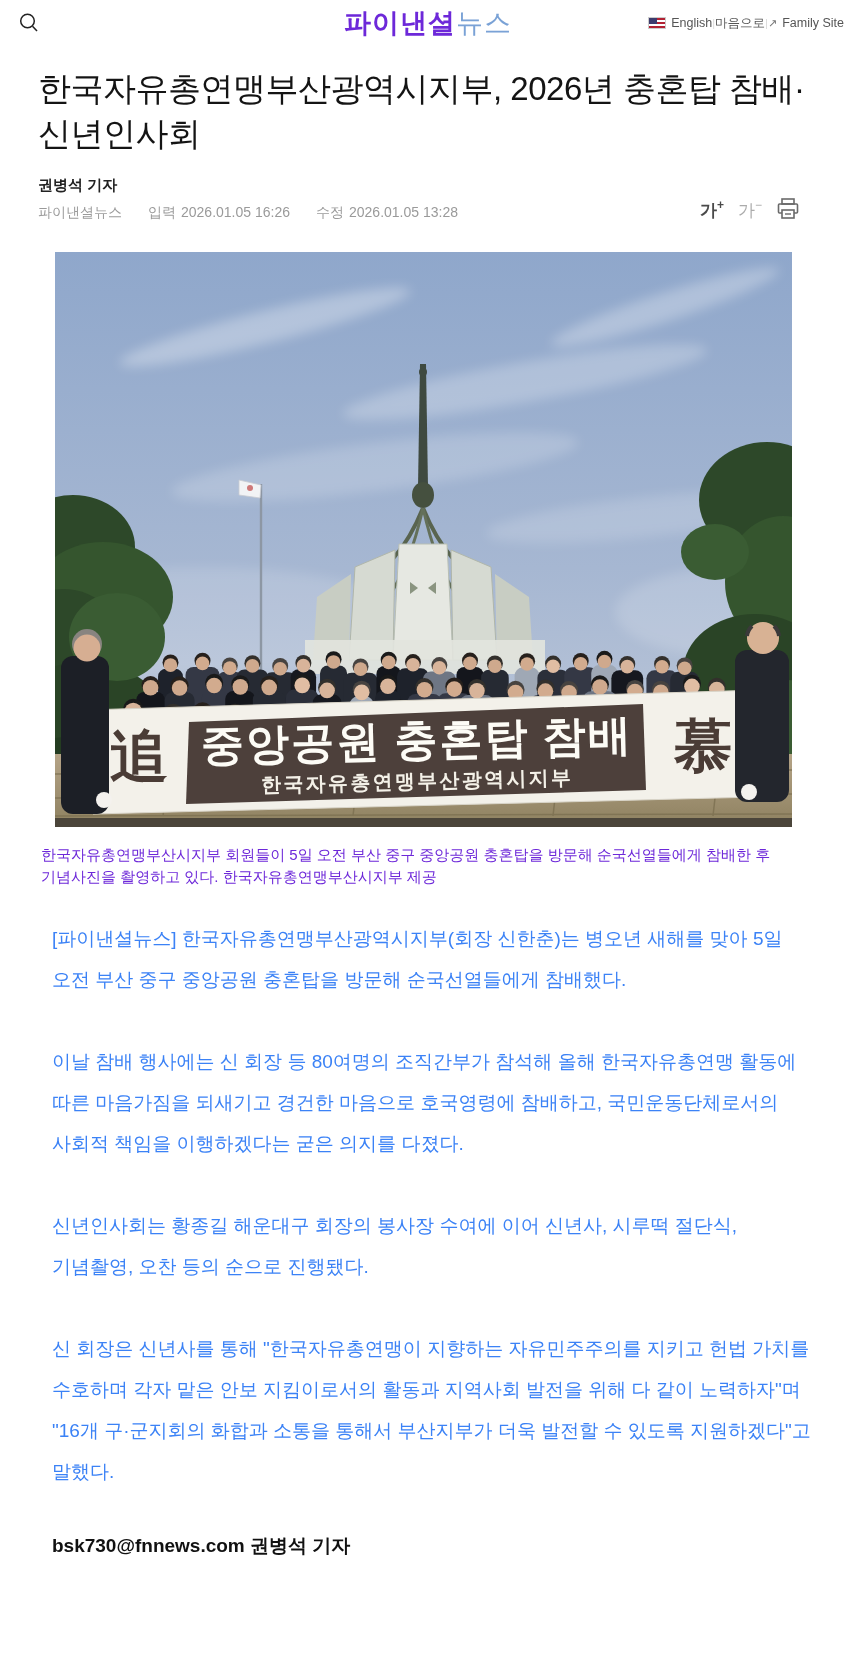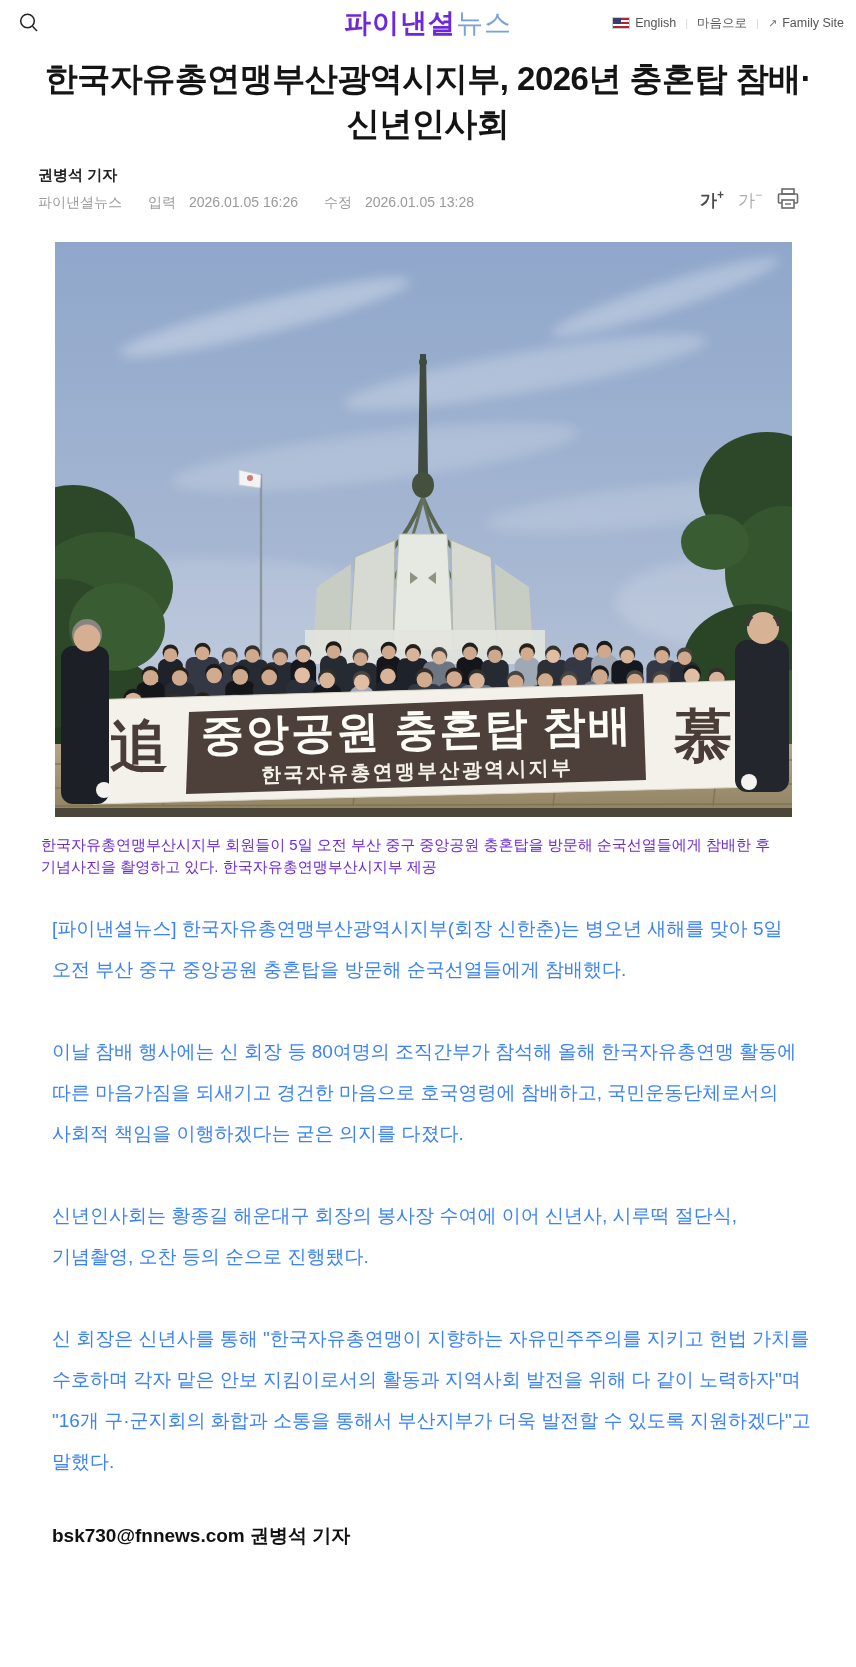--- a/index.html
+++ b/index.html
@@ -18,40 +18,40 @@
     background:none;border:none;cursor:pointer;padding:4px;margin-left:2px;
     display:flex;align-items:center;
   }
   .logo{
     position:absolute;left:50%;top:50%;transform:translate(-50%,-50%);
     font-size:27px;letter-spacing:1px;text-decoration:none;white-space:nowrap;
   }
   .logo .lg1{font-weight:800;color:#6d28d9;}
   .logo .lg2{font-weight:400;color:#7aa2d6;}
   .header-links{
-    margin-left:auto;display:flex;align-items:center;gap:9px;
+    margin-left:auto;display:flex;align-items:center;
     font-size:12.5px;color:#555;
   }
   .header-links a{color:#555;text-decoration:none;display:flex;align-items:center;gap:5px;}
   .hdr-divider{color:#d9d9d9;font-size:11px;}
   .flag{display:inline-block;width:18px;height:12px;position:relative;overflow:hidden;border:0.5px solid #ccc;}
   .flag .stripes{position:absolute;inset:0;
     background:repeating-linear-gradient(#b22234 0 2px,#fff 2px 4px);}
   .flag .canton{position:absolute;left:0;top:0;width:8px;height:6px;background:#3c3b6e;}
   .ext-arrow{font-size:11px;color:#777;}
   
   .article-wrap{padding:0 38px;}
   h1.article-title{
-    font-size:33px;line-height:45px;font-weight:700;color:#141414;
-    margin-top:10px;letter-spacing:-0.5px;word-break:keep-all;text-align:center;
+    font-size:33px;line-height:45px;font-weight:400;color:#141414;
+    margin-top:20px;letter-spacing:-0.5px;word-break:keep-all;
   }
   .byline-block{margin-top:20px;position:relative;}
   .reporter-name{font-size:15px;font-weight:700;color:#222;}
   .meta-row{margin-top:9px;font-size:14px;color:#9a9a9a;display:flex;gap:26px;}
-  .meta-row .meta-item{display:flex;gap:13px;}
+  .meta-row .meta-item{display:flex;gap:5px;}
   .article-tools{
     position:absolute;right:18px;bottom:2px;display:flex;align-items:center;gap:14px;
   }
   .font-btn{background:none;border:none;cursor:pointer;font-size:17px;font-weight:700;
     font-family:inherit;line-height:1;}
   .font-btn sup{font-size:12px;}
   .font-up{color:#4a4a4a;}
   .font-down{color:#ababab;font-weight:400;}
   .print-btn{background:none;border:none;cursor:pointer;padding:0;display:flex;}
   

